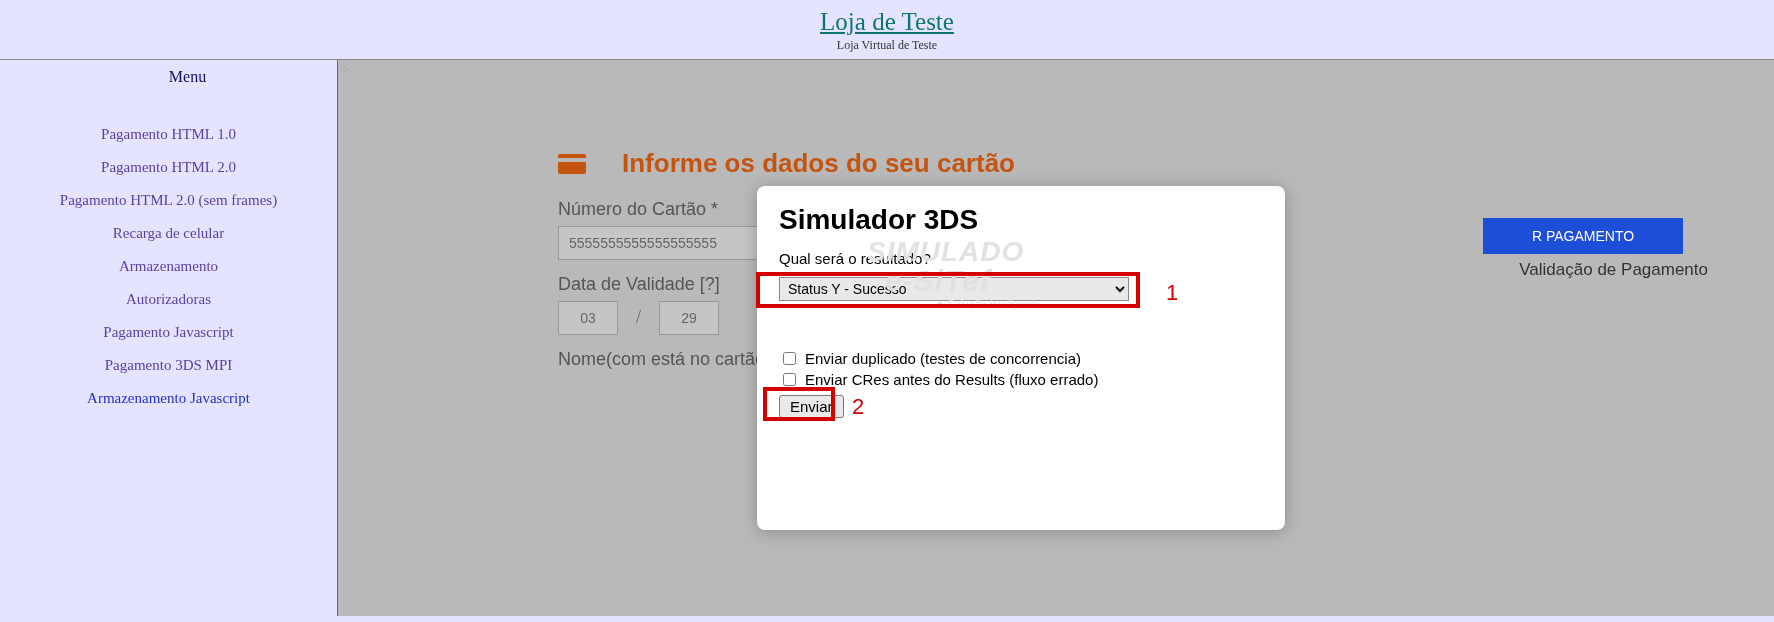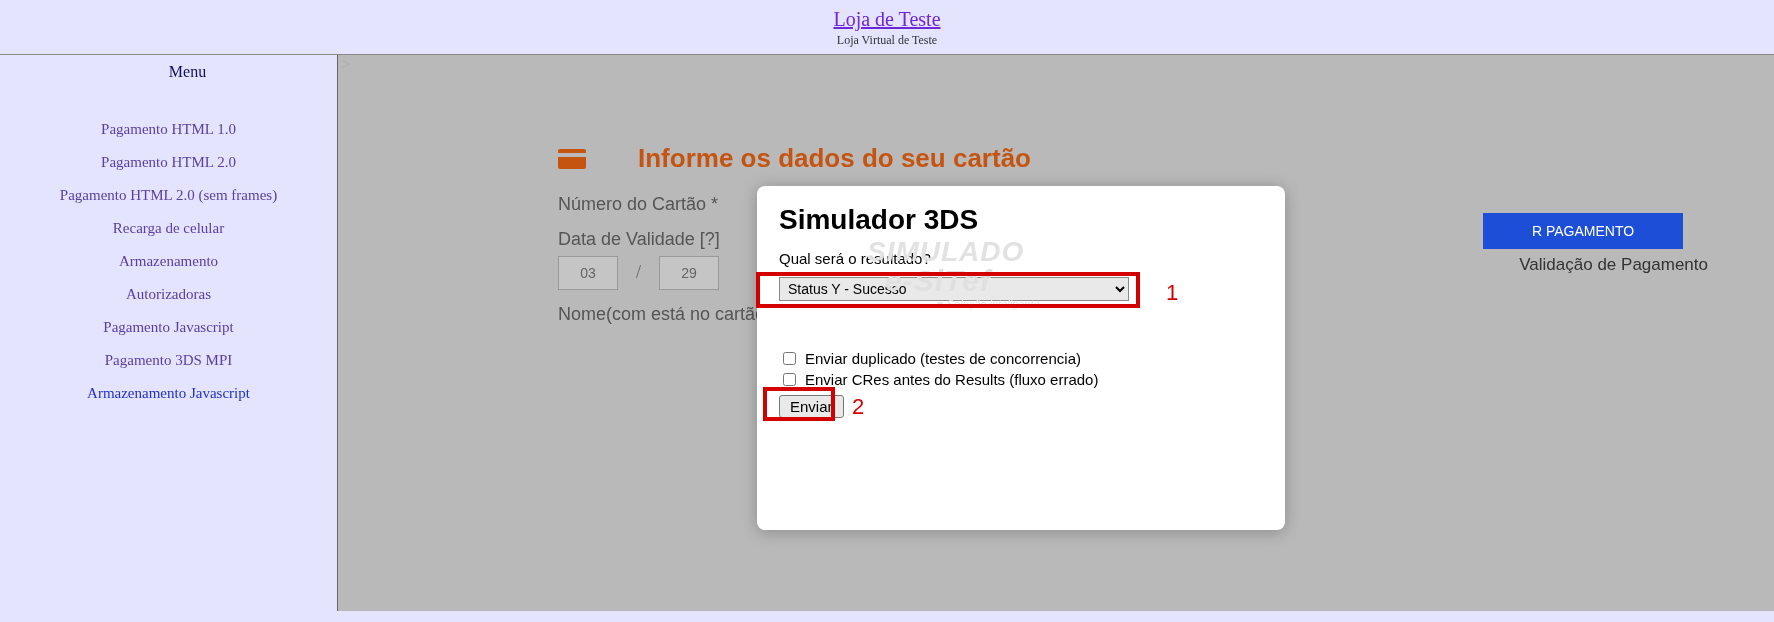--- a/index.html
+++ b/index.html
@@ -1,35 +1,35 @@
 <!DOCTYPE html>
 <html><head>
 <meta charset="utf-8">
 <style>
   * { box-sizing: border-box; }
   html, body { margin: 0; padding: 0; font-family: Georgia, 'Times New Roman', serif; }
   body { width: 1774px; height: 622px; background: #e4e4ff; overflow: hidden; position: relative; }
 
   .header { width: 100%; padding: 8px 0 6px; text-align: center; border-bottom: 1px solid #888; }
-  .header-title { color: #6d28d9; font-size: 20px; font-weight: normal; text-decoration: underline; margin: 0; }
+  .header-title { color: #0f766e; font-size: 25px; font-weight: normal; text-decoration: underline; margin: 0; }
   .header-sub { color: #333; font-size: 12px; margin-top: 2px; }
 
   .layout { display: flex; height: calc(100% - 66px); }
 
   .sidebar { width: 338px; background: #e4e4ff; border-right: 1px solid #666; padding-top: 8px; }
   .menu-head { text-align: center; font-weight: normal; color: #101060; font-size: 16px; margin-bottom: 40px; margin-left: 38px; }
   .menu-items { display: flex; flex-direction: column; align-items: center; gap: 16px; text-align: center; }
   .menu-item { color: #5b3fa0; font-size: 15px; text-decoration: none; cursor: pointer; }
   .menu-item.active { color: #2030c8; }
 
   .content { flex: 1; background: #b9b9b9; position: relative; }
   .ghost { color: #aaa; padding-left: 4px; font-size: 14px; }
 
   .form-wrap { margin: 70px 0 0 220px; width: 900px; position: relative; }
-  .form-title-row { display: flex; align-items: center; gap: 52px; margin-bottom: 20px; }
+  .form-title-row { display: flex; align-items: center; gap: 36px; margin-bottom: 20px; }
   .card-icon-box { width: 28px; height: 20px; background: #c55410; border-radius: 2px; position: relative; }
   .card-icon-box::after { content: ""; position: absolute; top: 4px; left: 0; right: 0; height: 4px; background: #b9b9b9; }
   .form-title { color: #c55410; font-size: 26px; font-weight: bold; font-family: Arial, sans-serif; }
 
   .field-block { margin-bottom: 14px; }
   .field-label { color: #555; font-size: 18px; font-family: Arial, sans-serif; margin-bottom: 6px; display: block; }
   .text-input { background: #c5c5c5; border: 1px solid #999; padding: 8px 10px; font-size: 14px; color: #666; font-family: Arial, sans-serif; }
   .card-input { width: 330px; }
   .mm, .yy { width: 60px; text-align: center; }
   .slash { margin: 0 14px; color: #666; font-size: 18px; }
@@ -86,20 +86,21 @@
     <span class="ghost">&gt;</span>
 
     <div class="form-wrap">
       <div class="form-title-row">
         <div class="card-icon-box"></div>
         <div class="form-title">Informe os dados do seu cartão</div>
       </div>
 
       <div class="field-block">
         <label class="field-label">Número do Cartão *</label>
+        <input class="text-input card-input" value="5555555555555555555" style="">
       </div>
 
       <div class="field-block">
         <label class="field-label">Data de Validade [?]</label>
         <input class="text-input mm" value="03" style="">
         <span class="slash">/</span>
         <input class="text-input yy" value="29" style="">
       </div>
 
       <div class="field-block">

